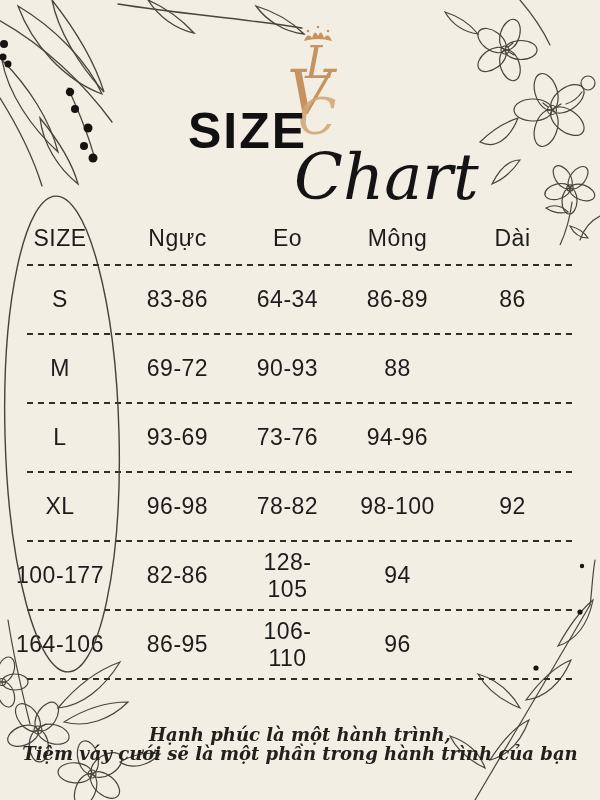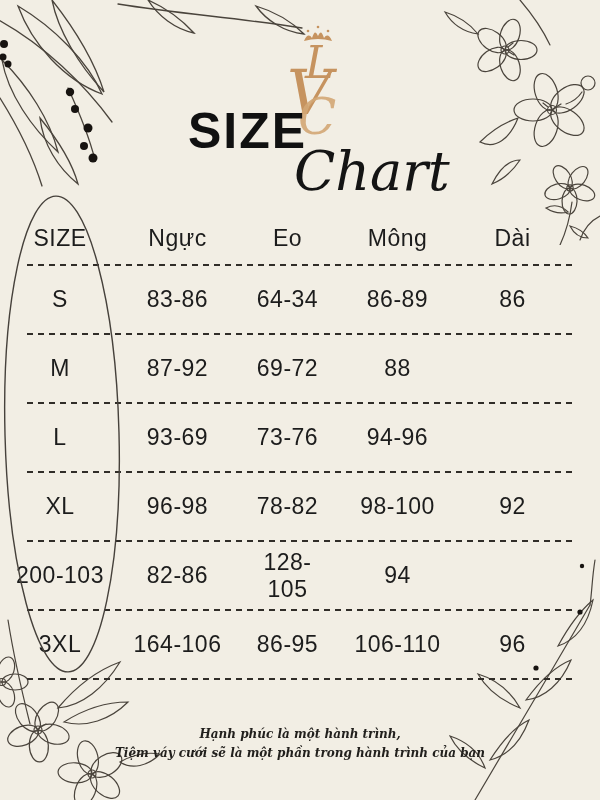--- a/index.html
+++ b/index.html
@@ -18,21 +18,21 @@
   .logo{position:absolute;left:281px;top:24px;width:70px;height:116px;}
 
   
   .title-main{
     position:absolute;left:188px;top:102px;
     font-size:50px;font-weight:800;letter-spacing:2px;
     font-family:"Liberation Sans",sans-serif;color:#111;
   }
   .title-script{
     position:absolute;left:294px;top:140px;
-    font-size:54px;font-style:italic;font-weight:500;
+    font-size:64px;font-style:italic;font-weight:500;
     font-family:"DejaVu Serif","Liberation Serif",serif;color:#141414;
   }
 
   
   .size-table{position:absolute;left:15px;top:212px;width:558px;}
   .trow{
     display:grid;
     grid-template-columns:90px 145px 75px 145px 85px;
     align-items:center;
     height:67px;
@@ -45,21 +45,21 @@
   }
 
   
   .ellipse-overlay{position:absolute;left:0;top:190px;pointer-events:none;}
 
   
   .footer{
     position:absolute;left:0;top:725px;width:600px;text-align:center;
     font-family:"DejaVu Serif","Liberation Serif",serif;
     font-style:italic;font-weight:bold;
-    font-size:12px;line-height:19px;color:#22201d;
+    font-size:18px;line-height:19px;color:#22201d;
   }
 </style>
 </head>
 <body>
 
 <div class="canvas">
 
   <svg class="deco" style="left:0;top:0;" width="320" height="200" viewBox="0 0 320 200" fill="none" stroke="#4a443c" stroke-width="1.3" stroke-linecap="round">
     <path d="M-5,18 C45,45 85,85 112,122"></path>
     <path d="M18,6 C55,28 88,62 102,94 C64,80 32,44 18,6 Z"></path>
@@ -202,22 +202,22 @@
       <div class="cell">S</div>
       <div class="cell">83-86</div>
       <div class="cell">64-34</div>
       <div class="cell">86-89</div>
       <div class="cell">86</div>
     </div>
     <div class="sep"></div>
 
     <div class="trow">
       <div class="cell">M</div>
-      <div class="cell">87-92</div>
       <div class="cell">69-72</div>
+      <div class="cell">90-93</div>
       <div class="cell">88</div>
     </div>
     <div class="sep"></div>
 
     <div class="trow">
       <div class="cell">L</div>
       <div class="cell">93-69</div>
       <div class="cell">73-76</div>
       <div class="cell">94-96</div>
     </div>
@@ -226,29 +226,28 @@
     <div class="trow">
       <div class="cell">XL</div>
       <div class="cell">96-98</div>
       <div class="cell">78-82</div>
       <div class="cell">98-100</div>
       <div class="cell">92</div>
     </div>
     <div class="sep"></div>
 
     <div class="trow">
-      <div class="cell">200-103</div>
+      <div class="cell">100-177</div>
       <div class="cell">82-86</div>
       <div class="cell">128-105</div>
       <div class="cell">94</div>
     </div>
     <div class="sep"></div>
 
     <div class="trow">
-      <div class="cell">3XL</div>
       <div class="cell">164-106</div>
       <div class="cell">86-95</div>
       <div class="cell">106-110</div>
       <div class="cell">96</div>
     </div>
     <div class="sep"></div>
   </div>
 
   <svg class="ellipse-overlay" width="135" height="495" viewBox="0 0 135 495">
     <ellipse cx="62" cy="244" rx="57" ry="238" transform="rotate(-1.5 62 244)" fill="none" stroke="#46413b" stroke-width="1.4"></ellipse>

